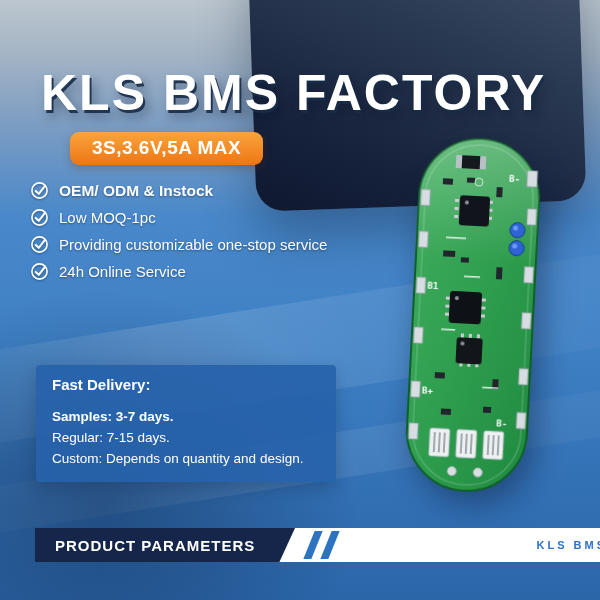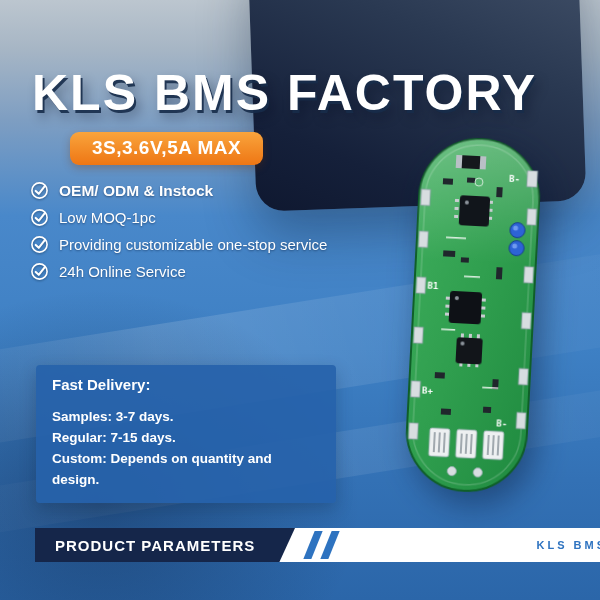--- a/index.html
+++ b/index.html
@@ -16,41 +16,41 @@
     transform: rotate(-2deg); box-shadow:0 24px 50px rgba(10,25,50,.35); }
   .streak { position:absolute; transform:rotate(-9deg); pointer-events:none; }
   .s1 { left:-120px; top:296px; width:920px; height:92px;
     background:linear-gradient(90deg,rgba(255,255,255,0) 0%,rgba(255,255,255,.15) 30%,rgba(255,255,255,.05) 65%,rgba(255,255,255,0) 100%); }
   .s2 { left:-120px; top:432px; width:920px; height:46px;
     background:linear-gradient(90deg,rgba(255,255,255,0) 0%,rgba(255,255,255,.10) 40%,rgba(255,255,255,0) 100%); }
   .corner-shade { position:absolute; left:-160px; bottom:-120px; width:520px; height:430px;
     background:radial-gradient(closest-side, rgba(8,24,52,.38), rgba(8,24,52,0)); }
 
   
-  .title { position:absolute; left:32px; top:64px; font-size:50px; font-weight:bold; letter-spacing:2px;
+  .title { position:absolute; left:41px; top:64px; font-size:50px; font-weight:bold; letter-spacing:2px;
     color:#fff; white-space:nowrap;
     text-shadow:2px 3px 0 rgba(23,44,74,.9), 5px 7px 12px rgba(0,10,30,.35); }
 
   .badge { position:absolute; left:30px; top:132px; padding:5px 22px 6px;
     background:linear-gradient(180deg,#f9a43c,#ee7614); color:#fff;
     font-size:19px; font-weight:bold; letter-spacing:.5px; border-radius:9px;
     box-shadow:0 3px 8px rgba(120,50,0,.3);margin-left:40px; }
 
   
   .features { position:absolute; left:30px; top:177px; list-style:none; }
   .feature { display:flex; align-items:center; gap:10px; height:27px; }
   .check { width:19px; height:19px; flex:0 0 19px; filter:drop-shadow(0 1px 1px rgba(0,20,40,.4)); }
   .flabel { color:#fff; font-size:15px; text-shadow:0 1px 2px rgba(0,20,50,.45); }
   .flabel.strong { font-weight:bold; font-size:15.5px; }
 
   
   .delivery { position:absolute; left:36px; top:365px; width:300px; padding:11px 16px 13px;
     background:rgba(38,98,170,.92); border-radius:4px; box-shadow:0 6px 16px rgba(10,30,60,.25); }
   .d-title { color:#fff; font-weight:bold; font-size:15px; margin-bottom:13px; }
-  .d-line { color:#fff; font-size:13.5px; line-height:21px;font-weight:bold; }
+  .d-line { color:#fff; font-size:13.5px; line-height:21px; }
   .d-line.strong { font-weight:bold; }
 
   
   .pcb { position:absolute; left:402px; top:134px; width:142px; height:362px; transform:rotate(3deg);
     filter:drop-shadow(8px 12px 16px rgba(8,25,55,.45)); }
   .pcb text { font-family:"DejaVu Sans Mono", monospace; font-weight:bold; }
 
   
   .footer { position:absolute; left:0; top:528px; width:600px; height:34px; background:#ffffff;margin-left:35px; }
   .footer-left { position:absolute; left:0; top:0; height:34px; width:260px; background:#15264a;

